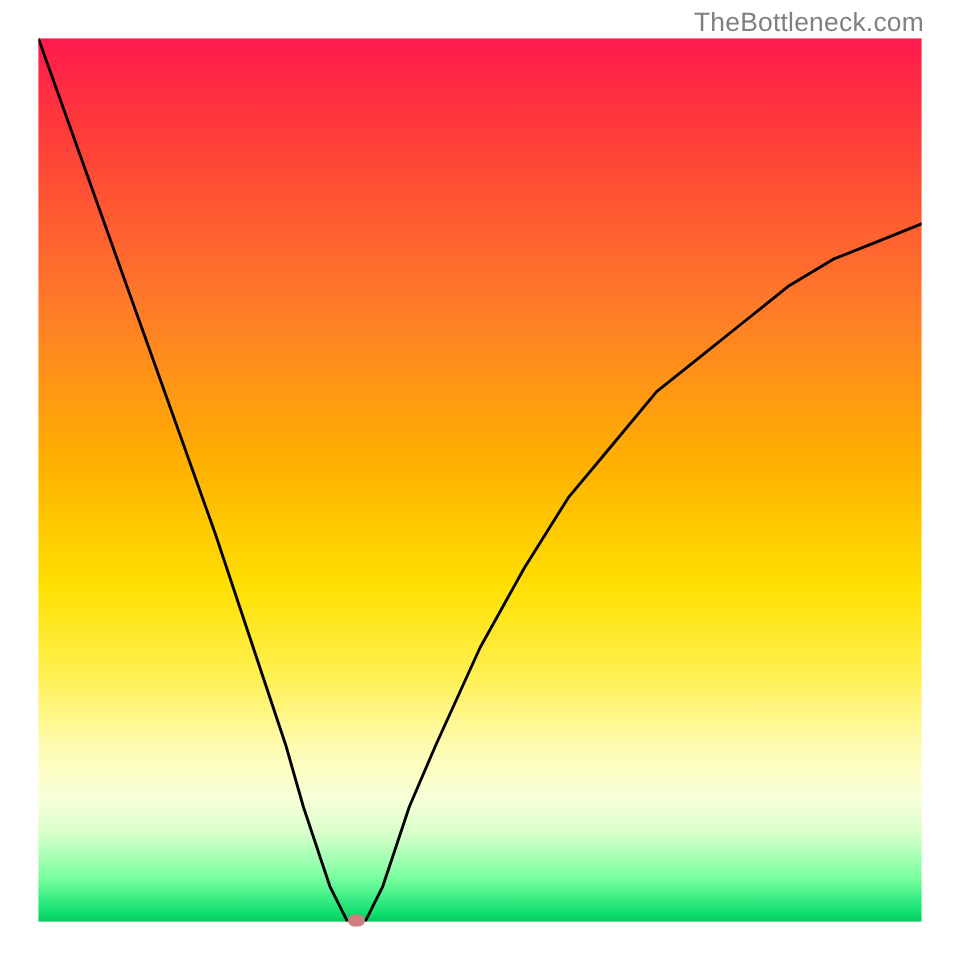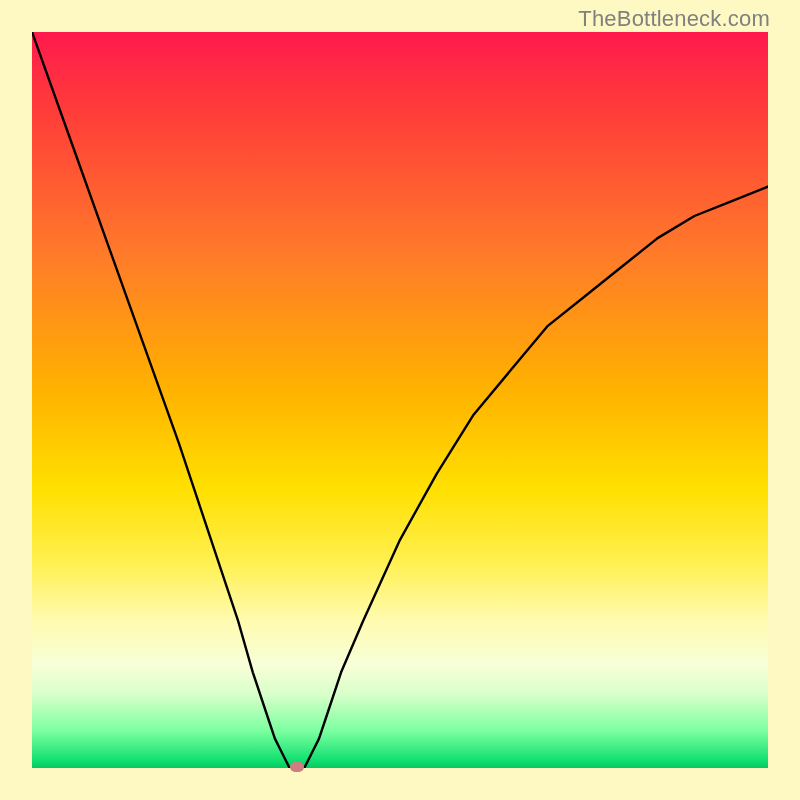--- a/index.html
+++ b/index.html
@@ -7,21 +7,21 @@
     padding: 0;
     width: 800px;
     height: 800px;
     background: #000;
     overflow: hidden;
     font-family: Arial, Helvetica, sans-serif;
   }
   .frame {
     position: absolute;
     inset: 0;
-    background: #fef9c3;
+    background: #ffffff;
   }
   .plot {
     position: absolute;
     left: 32px;
     top: 32px;
     width: 736px;
     height: 736px;
     
     background: linear-gradient(
       to bottom,

